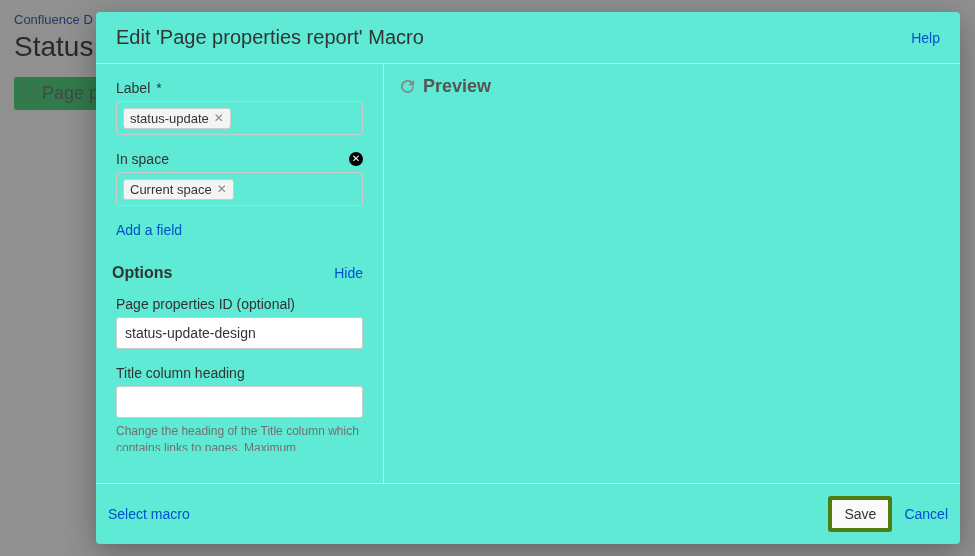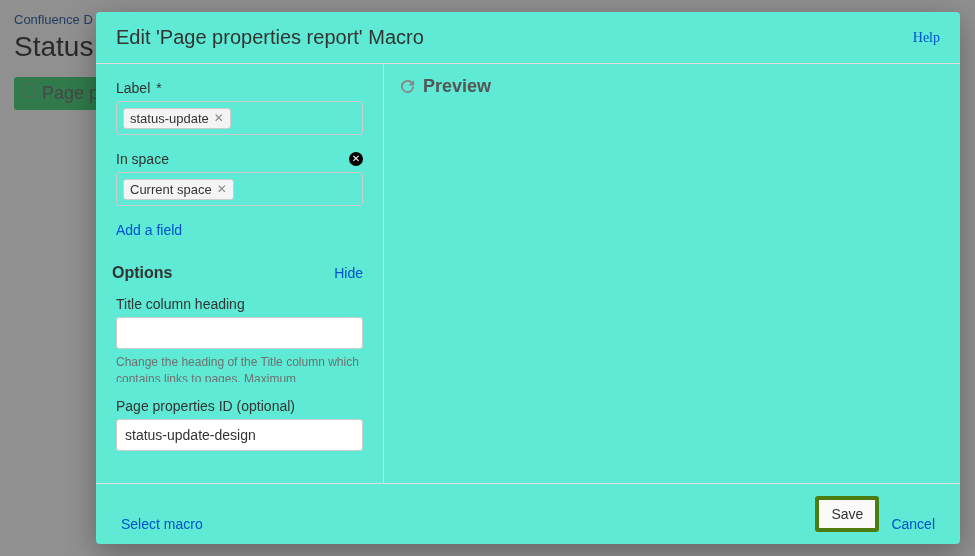--- a/index.html
+++ b/index.html
@@ -8,21 +8,21 @@
   .overlay { position: absolute; inset: 0; background: rgba(60,60,60,0.55); }
   .bg-content { position: absolute; top: 0; left: 0; padding: 12px 14px; }
   .bg-breadcrumb { color: #003e8a; font-size: 13px; margin-bottom: 4px; }
   .bg-title { font-size: 28px; font-weight: 500; color: #111; margin-bottom: 14px; }
   .bg-macro-pill { display: inline-flex; align-items: flex-start; background: #22c55e; color: #555; padding: 6px 10px; border-radius: 3px; font-size: 18px; }
   .bg-macro-pill .ico { margin-right: 6px; color: #777; }
 
   .modal { position: absolute; left: 96px; top: 12px; width: 864px; height: 532px; background: #5eead4; border-radius: 4px; box-shadow: 0 8px 30px rgba(0,0,0,0.3); display: flex; flex-direction: column; }
   .modal-header { display: flex; align-items: center; justify-content: space-between; padding: 14px 20px; border-bottom: 1px solid #ddd; }
   .modal-title { font-size: 20px; font-weight: 400; color: #333; }
-  .modal-help { color: #0052cc; font-size: 14px; text-decoration: none; font-family: Liberation Serif, serif; }
+  .modal-help { color: #0052cc; font-size: 14px; text-decoration: none; }
 
   .modal-body { flex: 1; display: flex; overflow: hidden; }
   .left { width: 288px; border-right: 1px solid #ddd; padding: 16px 20px 0 20px; overflow: hidden; }
   .right { flex: 1; padding: 12px 0 0 0; }
 
   .field { margin-bottom: 16px; }
   .field-label { font-size: 14px; color: #333; margin-bottom: 5px; display: flex; align-items: center; justify-content: space-between; }
   .field-label .req-star { margin-left: 2px; }
   .clear-ico { width: 14px; height: 14px; border-radius: 50%; background: #000; color: #fff; display: inline-flex; align-items: center; justify-content: center; font-size: 10px; line-height: 1; cursor: pointer; }
 
@@ -39,21 +39,21 @@
   .options-header h2 { font-size: 16px; font-weight: 700; color: #333; }
 
   .helper { font-size: 12px; color: #707070; margin-top: 5px; line-height: 1.4; max-height: 28px; overflow: hidden; }
 
   .preview-bar { display: flex; align-items: center; padding: 0 16px 10px 16px; color: #555; font-weight: 600; font-size: 18px; }
   .preview-bar .refresh { margin-right: 8px; color: #888; display: inline-flex; }
   .preview-content { padding: 20px 24px; }
   .preview-content h3 { font-size: 14px; font-weight: 700; color: #333; border-bottom: 1px solid #ccc; padding-bottom: 8px; margin-bottom: 10px; }
   .preview-content .row { font-size: 14px; color: #333; padding: 6px 0; border-bottom: 1px solid #eee; }
 
-  .modal-footer { display: flex; align-items: flex-end; padding: 12px 25px; border-top: 1px solid #ddd; }
+  .modal-footer { display: flex; align-items: center; padding: 12px 12px; border-top: 1px solid #ddd; }
   .footer-left { flex: 1; }
   .btn { border: 4px solid #4d7c0f; background: #fafafa; border-radius: 3px; padding: 6px 12px; font-size: 14px; color: #333; cursor: pointer; font-family: inherit; }
   .footer-cancel { margin-left: 12px; }
 
   svg { display: block; }
 </style>
 </head>
 <body>
 
 <div class="backdrop">
@@ -113,31 +113,31 @@
 
       <div class="link add-field">Add a field</div>
 
       <div class="options-header">
         <h2>Options</h2>
         <span class="link">Hide</span>
       </div>
 
       <div class="field">
         <div class="field-label">
+          <span>Page properties ID (optional)</span>
+        </div>
+        <input class="text-input" type="text" value="status-update-design" style="">
+      </div>
+
+      <div class="field">
+        <div class="field-label">
           <span>Title column heading</span>
         </div>
         <input class="text-input" type="text" value="" style="">
         <div class="helper">Change the heading of the Title column which contains links to pages. Maximum</div>
-      </div>
-
-      <div class="field">
-        <div class="field-label">
-          <span>Page properties ID (optional)</span>
-        </div>
-        <input class="text-input" type="text" value="status-update-design" style="">
       </div>
 
     </div>
 
     <div class="right">
       <div class="preview-bar">
         <span class="refresh">
           <svg width="15" height="15" viewBox="0 0 16 16">
               <path d="M13 3a7 7 0 1 0 2 5h-2a5 5 0 1 1-1.5-3.5L9 7h6V1z" fill="#888"></path>
             </svg>

